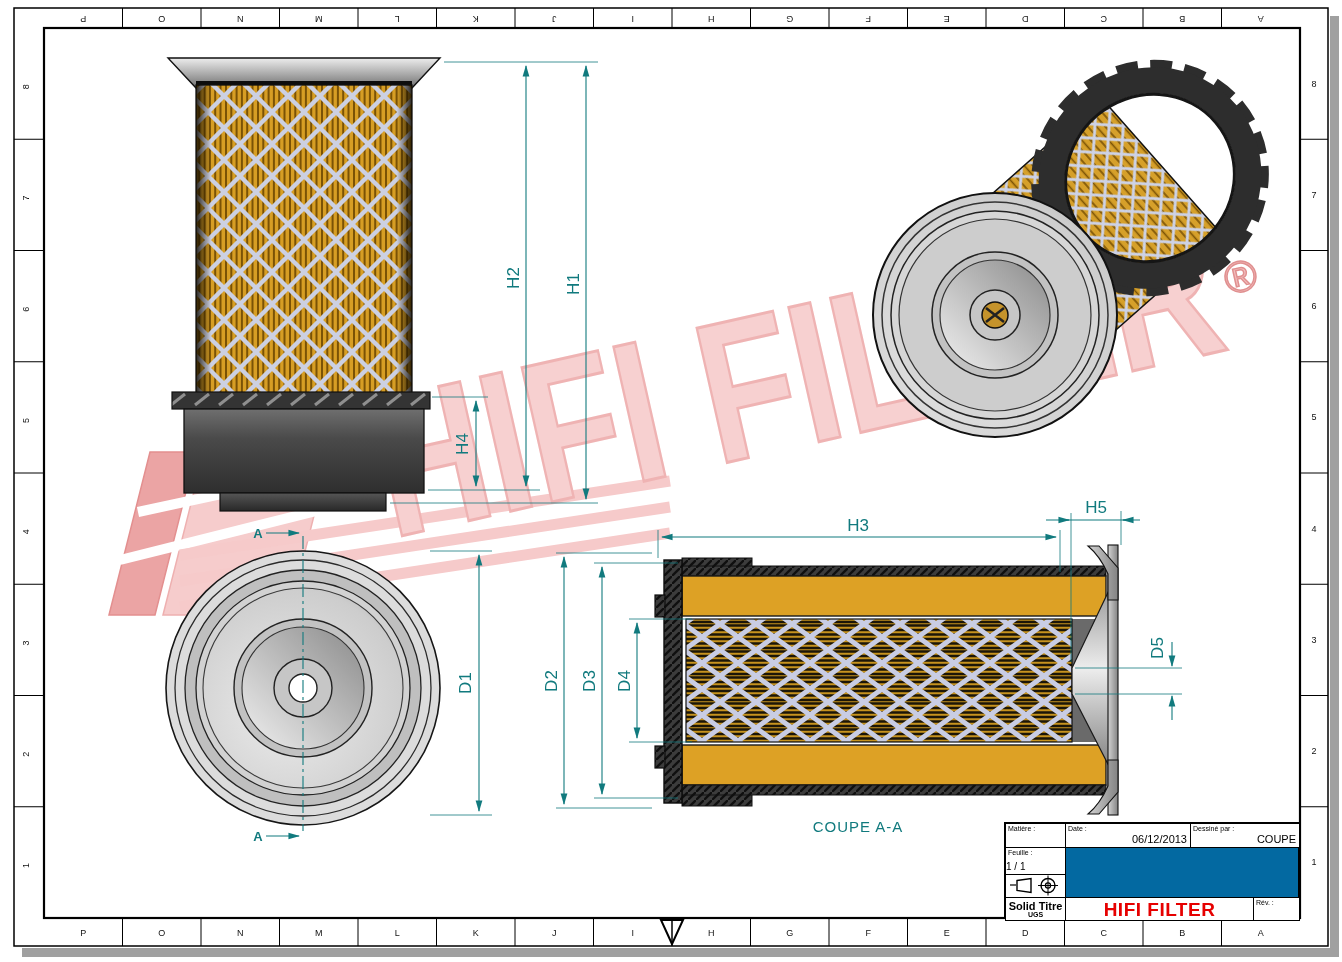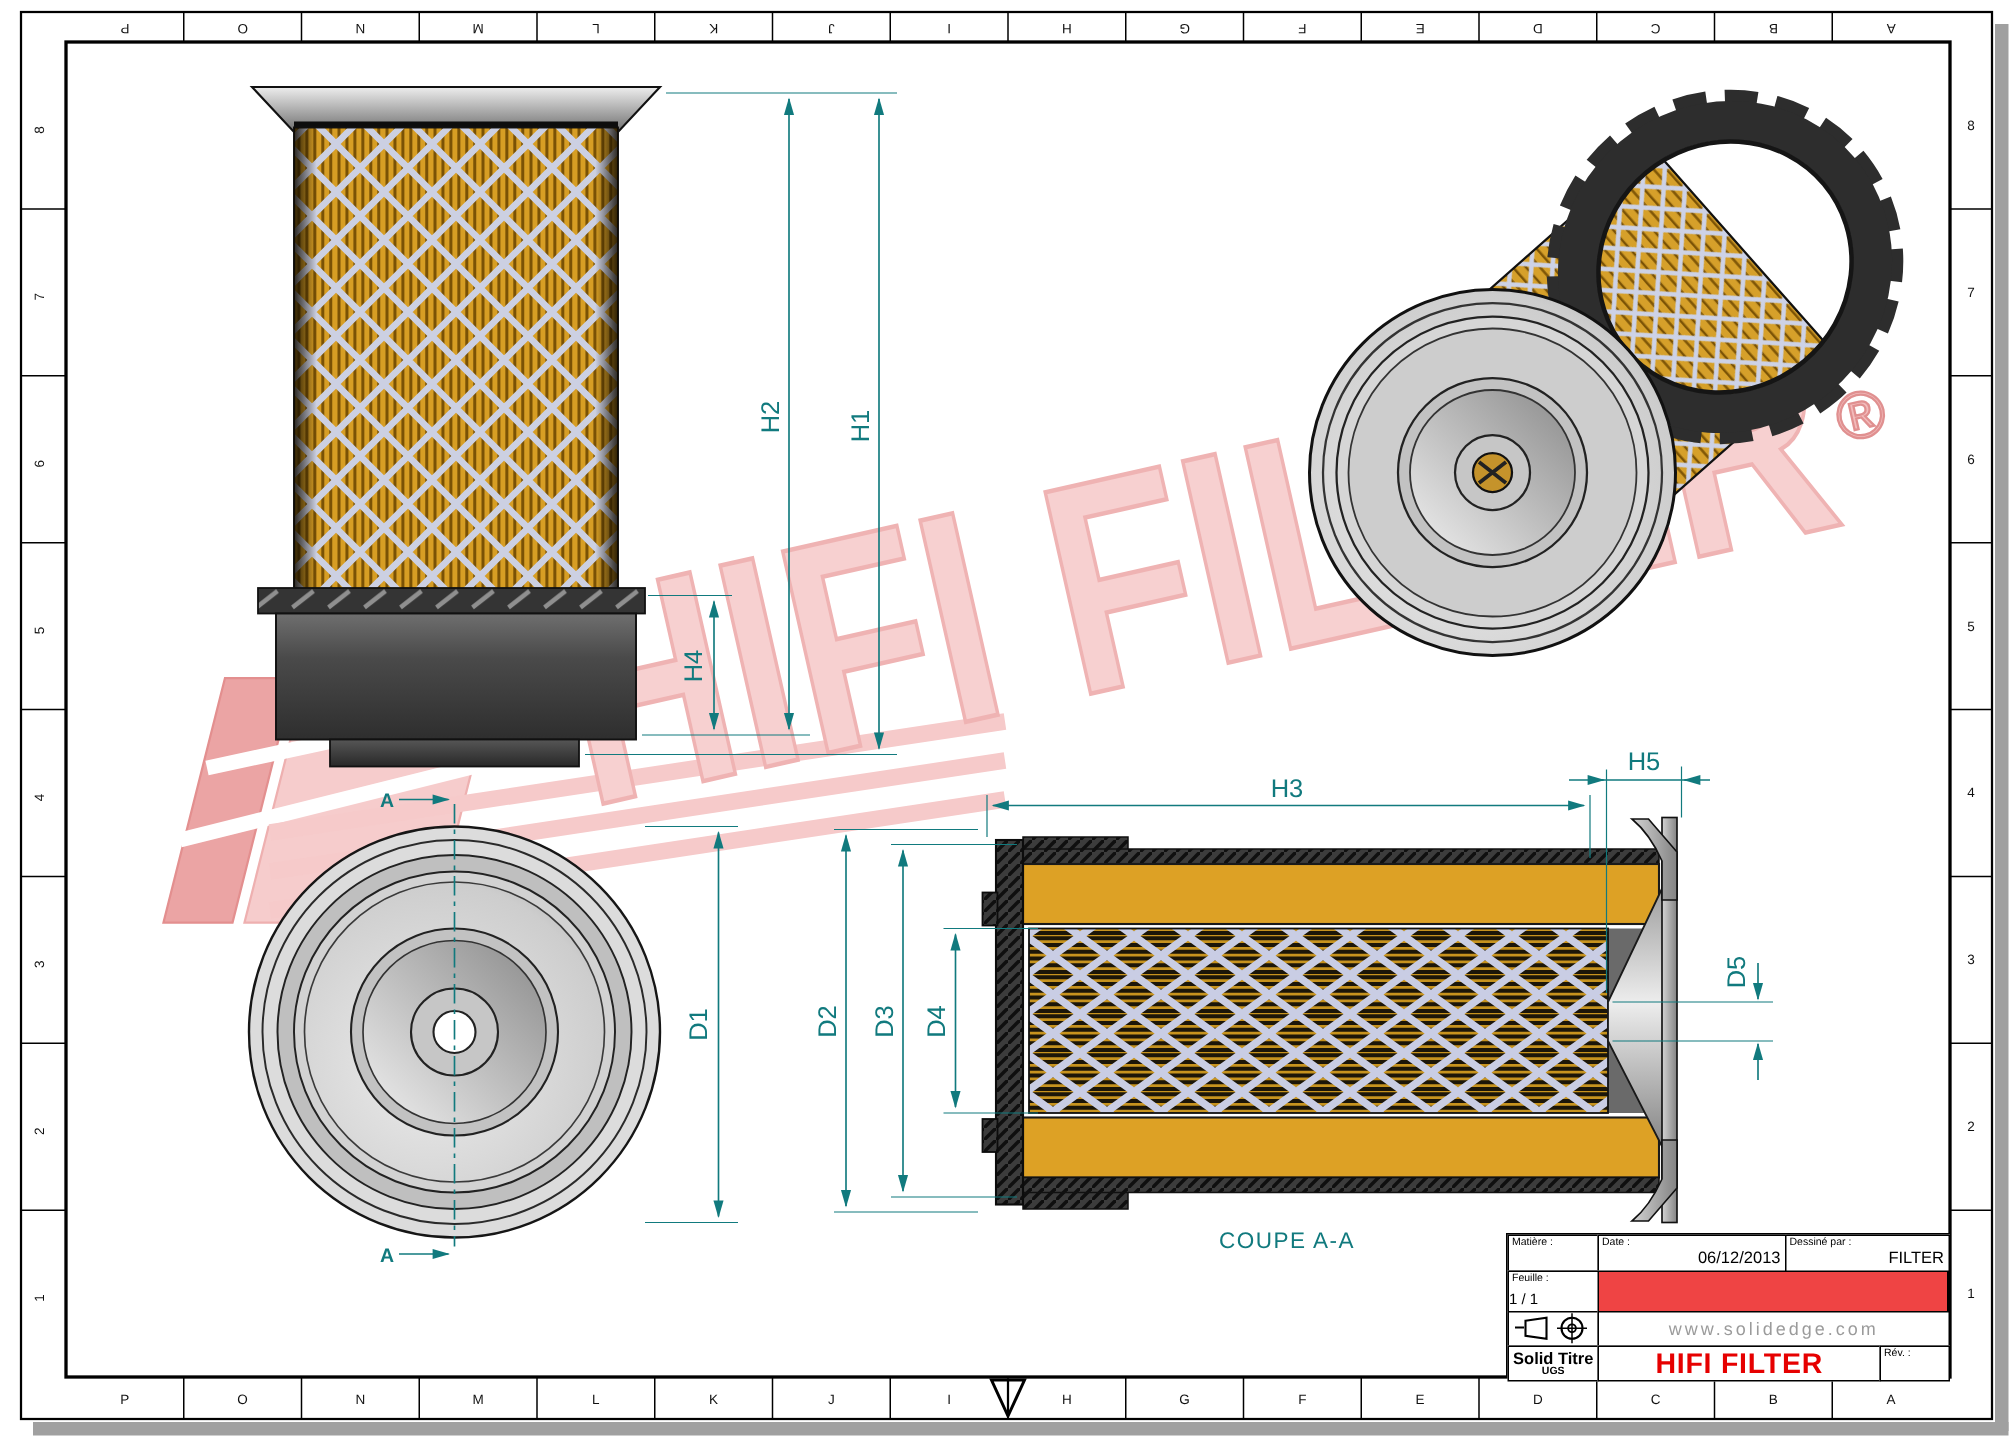--- a/index.html
+++ b/index.html
@@ -11,21 +11,21 @@
   .zl{stroke:#000;stroke-width:1}
   .frame{fill:none;stroke:#000}
   .dim{fill:#117a7e;font-size:15px;text-anchor:middle}
   .dimBig{font-size:17px}
   .dimA{font-size:13px;font-weight:bold}
   .dline{stroke:#117a7e;stroke-width:1.1;fill:none}
   .eline{stroke:#117a7e;stroke-width:0.8;fill:none}
   .shadow{position:absolute;background:#a0a0a0}
   
   .tb{position:absolute;left:1004px;top:822px;width:296px;height:96px;border:2px solid #000;
-      background:#ef4444;box-sizing:border-box;z-index:5}
+      background:#0369a1;box-sizing:border-box;z-index:5}
   .cell{position:absolute;border:1px solid #000;box-sizing:border-box;color:#000;background:#fff}
   .lbl{position:absolute;top:1px;left:2px;font-size:7px;color:#000;white-space:nowrap}
   .val-r{position:absolute;right:3px;bottom:2px;font-size:11px}
   .val-c{position:absolute;left:0;right:0;bottom:2px;text-align:left;font-size:10px}
   .title-red{position:absolute;left:0;right:0;top:5px;text-align:center;font-size:24px;letter-spacing:1px}
   .site{position:absolute;left:0;right:0;top:4px;text-align:center;font-size:12px;color:#9b9b9b;letter-spacing:2px}
   .brand{position:absolute;left:0;right:0;top:1px;text-align:center;font-size:19px;font-weight:bold;letter-spacing:.5px}
   .sename{position:absolute;left:0;right:0;top:2px;text-align:center;font-size:11px;font-weight:bold}
   .sevendor{position:absolute;left:0;right:0;top:13px;text-align:center;font-size:7px;font-weight:bold}
 </style>
@@ -346,38 +346,35 @@
 <div class="tb">
   <div class="cell" style="left:-1px;top:-1px;width:61px;height:25px">
     <span class="lbl">Matière :</span>
   </div>
   <div class="cell" style="left:59px;top:-1px;width:126px;height:25px">
     <span class="lbl">Date :</span>
     <span class="val-r">06/12/2013</span>
   </div>
   <div class="cell" style="left:184px;top:-1px;width:110px;height:25px">
     <span class="lbl">Dessiné par :</span>
-    <span class="val-r">FILTER</span>
+    <span class="val-r">COUPE</span>
   </div>
   <div class="cell" style="left:-1px;top:23px;width:61px;height:28px">
     <span class="lbl">Feuille :</span>
     <span class="val-c">1 / 1</span>
   </div>
   <div class="cell" style="left:-1px;top:50px;width:61px;height:24px">
     <svg width="57" height="21" viewBox="0 0 57 21">
       <path d="M4,10 H10" stroke="#000" stroke-width="1.2"></path>
       <path d="M11,5.5 L25,3.5 V17.5 L11,15.5 Z" fill="none" stroke="#000" stroke-width="1.4"></path>
       <circle cx="42" cy="10.5" r="7" fill="none" stroke="#000" stroke-width="1.4"></circle>
       <circle cx="42" cy="10.5" r="2.6" fill="none" stroke="#000" stroke-width="1.2"></circle>
       <path d="M32,10.5 H52 M42,0.5 V20.5" stroke="#000" stroke-width="1"></path>
     </svg>
   </div>
-  <div class="cell" style="left:59px;top:50px;width:235px;height:24px">
-    <span class="site">www.solidedge.com</span>
-  </div>
   <div class="cell" style="left:-1px;top:73px;width:61px;height:24px">
     <span class="sename">Solid Titre</span>
     <span class="sevendor">UGS</span>
   </div>
   <div class="cell" style="left:59px;top:73px;width:189px;height:24px">
     <span class="brand" style="color:#e60000">HIFI FILTER</span>
   </div>
   <div class="cell" style="left:247px;top:73px;width:47px;height:24px">
     <span class="lbl">Rév. :</span>
   </div>

